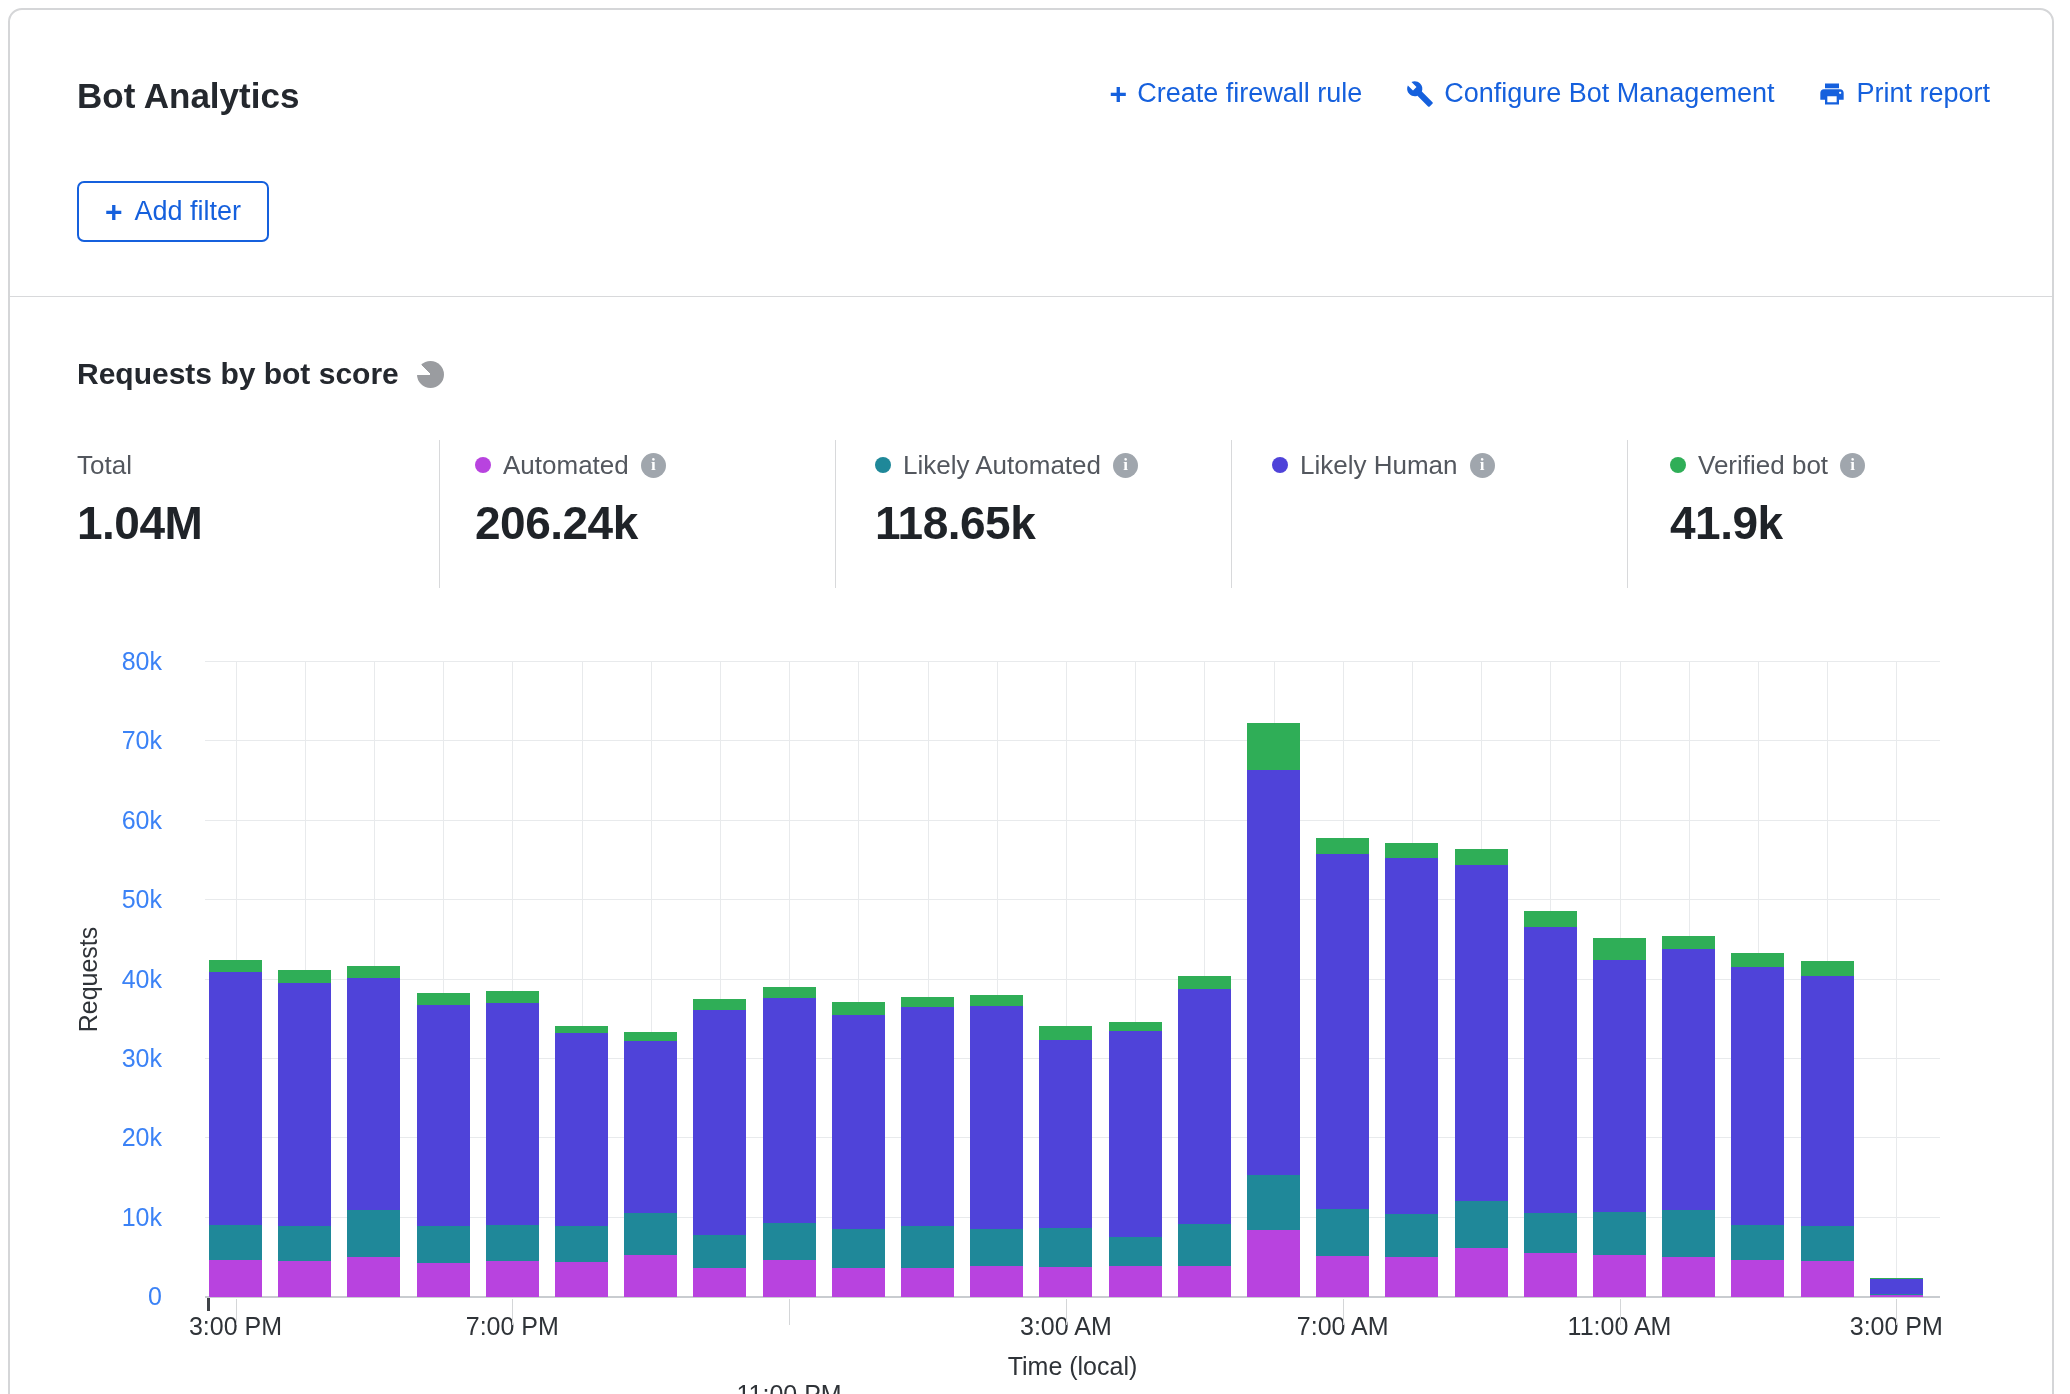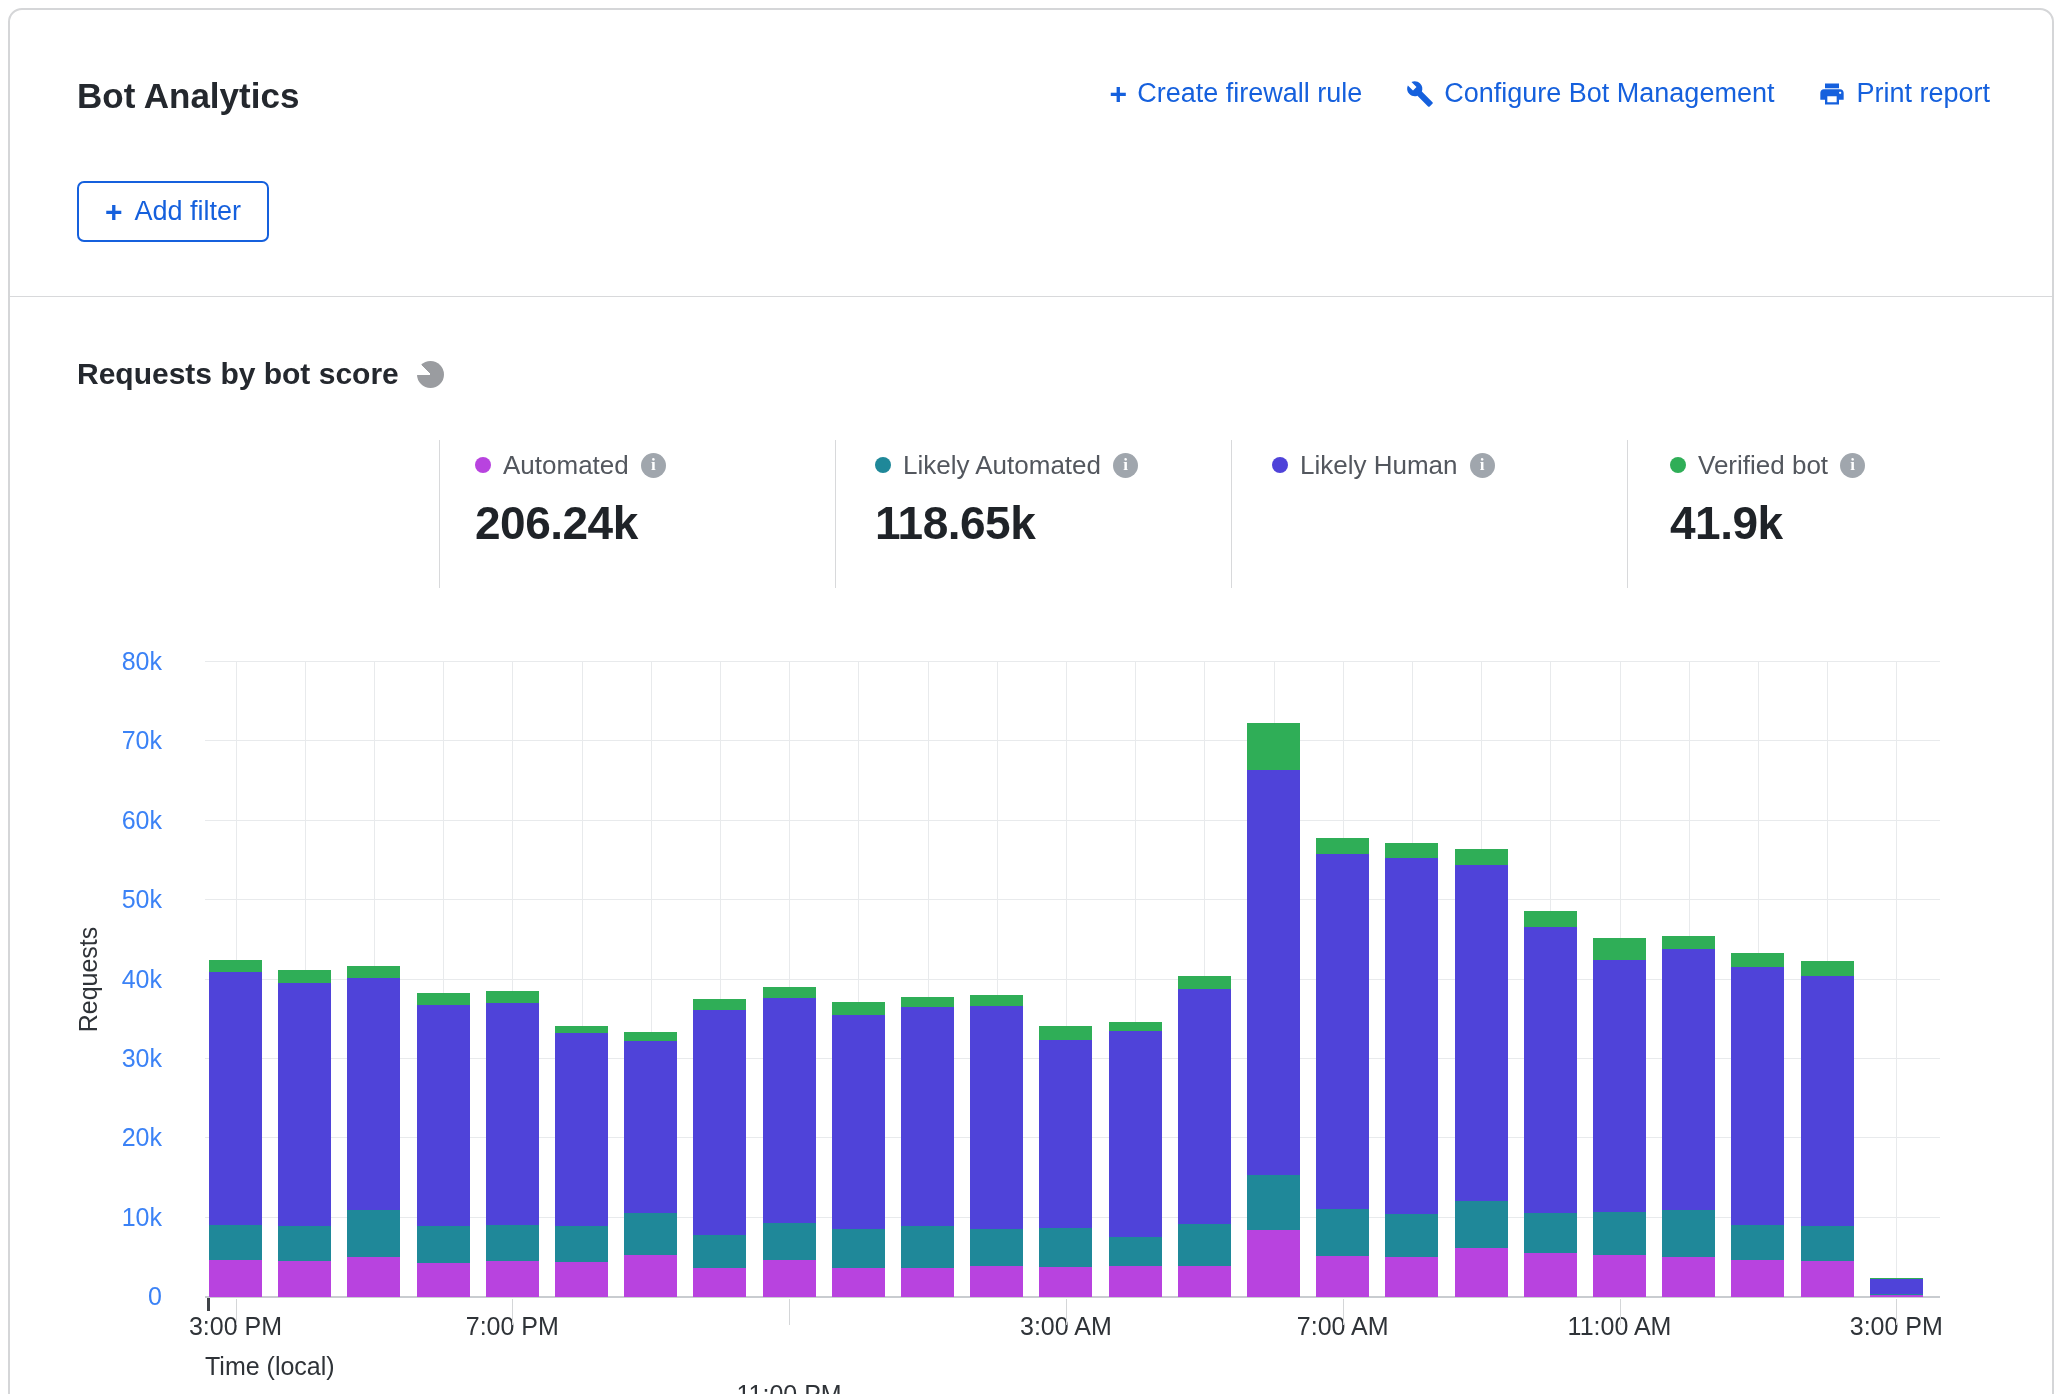--- a/index.html
+++ b/index.html
@@ -46,21 +46,21 @@
   .gridline-h { position:absolute; height:1px; background:#e8eaec; }
   .gridline-v { position:absolute; width:1px; background:#e8eaec; }
   .axis-line  { position:absolute; height:2px; background:#c9ccd0; }
   .bar-seg    { position:absolute; }
   .ylabel { position:absolute; width:162px; text-align:right; font-size:25px; color:#3b82f6; }
   .xlabel { position:absolute; width:200px; text-align:center; font-size:25px; color:#2f3338; }
   .xtick  { position:absolute; width:1px; height:26px; background:#d4d6d8; }
   .origin-tick { position:absolute; width:3px; height:13px; background:#3f4348; }
   .ytitle { position:absolute; left:-12px; top:965px; width:200px; text-align:center;
             font-size:25px; color:#2f3338; transform:rotate(-90deg); }
-  .xtitle { position:absolute; left:205px; top:1352px; width:1735px; text-align:left; font-size:25px; color:#2f3338; }
+  .xtitle { position:absolute; left:205px; top:1352px; width:1735px; text-align:center; font-size:25px; color:#2f3338; }
 </style>
 </head>
 <body>
 
 <div class="stage">
   <div class="card"></div>
   <div class="hdr-divider"></div>
 
   <h1 class="page-title">Bot Analytics</h1>
 
@@ -91,20 +91,26 @@
     <span class="plus-glyph">+</span>
     <span>Add filter</span>
   </button>
 
 
   <div class="sec-title">
     <span>Requests by bot score</span>
     <span class="pie-icon"></span>
   </div>
 
+  <div class="stat" style="left:77px">
+    <div class="stat-label-row">
+        <span>Total</span>
+      </div>
+    <div class="stat-value">1.04M</div>
+  </div>
   <div class="stat" style="left:475px">
     <div class="stat-label-row">
       <span class="stat-dot" style="background: rgb(184, 67, 223);"></span>
       <span>Automated</span>
       <span class="info-icon">i</span>
     </div>
     <div class="stat-value">206.24k</div>
   </div>
   <div class="stat" style="left:875px">
     <div class="stat-label-row">

